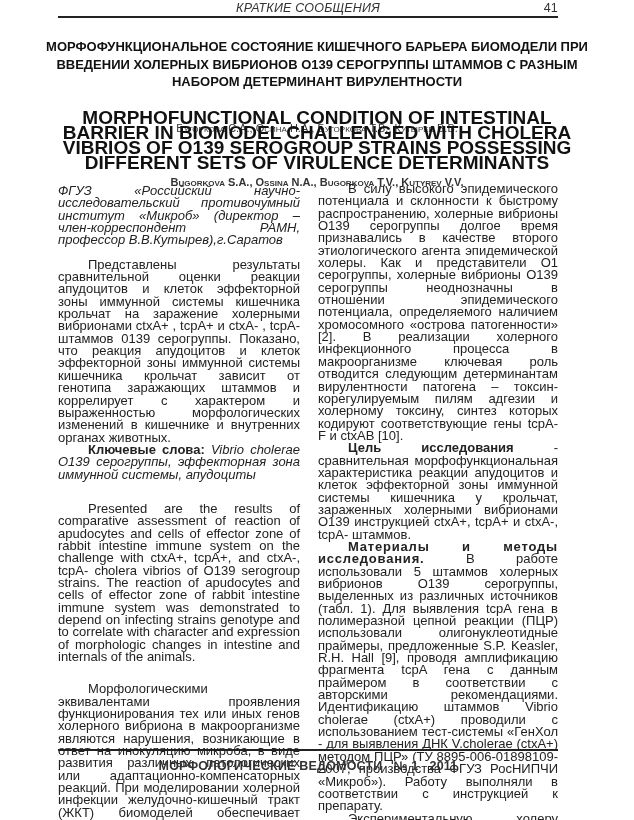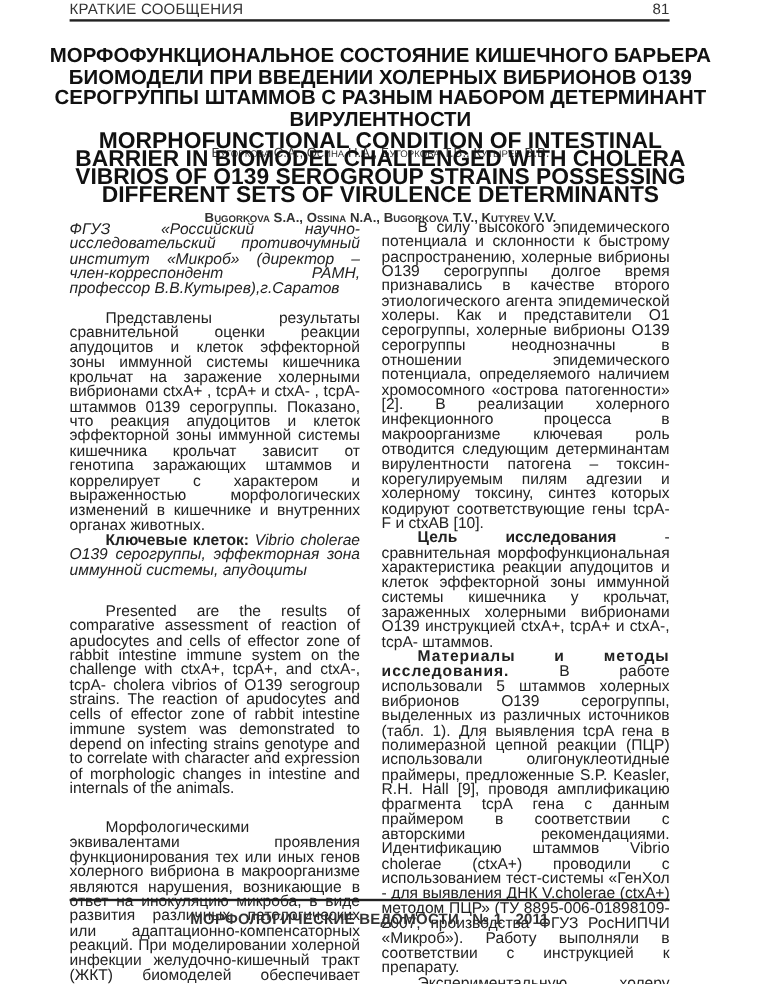--- a/index.html
+++ b/index.html
@@ -1,56 +1,56 @@
 <!DOCTYPE html>
 <html><head>
 <meta charset="utf-8">
 <style>
   html, body { margin: 0; padding: 0; background: #ffffff; }
   body { width: 634px; height: 820px; position: relative; overflow: hidden; font-family: "Liberation Sans", sans-serif; color: #1e1e1e; }
   .running-head { position: absolute; left: 58px; top: 0; width: 500px; height: 16px; font-size: 12.5px; letter-spacing: 0.2px; color: #333; }
-  .running-head .section { position: absolute; left: 0; right: 0; top: 1px; text-align: left; }
+  .running-head .section { position: absolute; left: 0; right: 0; top: 1px; text-align: center; font-style: italic; }
   .running-head .page-num { position: absolute; right: 0; top: 1px; }
   .rule { position: absolute; left: 58px; width: 500px; height: 2px; background: #222; }
   .rule.top { top: 16px; }
   .rule.bottom { top: 749px; }
-  .title-ru { position: absolute; left: 40px; width: 554px; top: 38px; text-align: center; font-weight: bold; font-size: 17px; line-height: 17.5px; color: #111; }
+  .title-ru { position: absolute; left: 40px; width: 554px; top: 38px; text-align: center; font-weight: bold; font-size: 13px; line-height: 17.5px; color: #111; }
   .authors { position: absolute; left: 40px; width: 554px; text-align: center; font-size: 11px; color: #333; font-variant: small-caps; }
   .authors.ru { top: 87px; margin-top: 35px; }
   .authors.en { top: 176px; font-weight: bold; }
   .title-en { position: absolute; left: 40px; width: 554px; top: 110px; text-align: center; font-weight: bold; font-size: 19px; line-height: 15px; color: #111; }
   .column { position: absolute; top: 185px; font-size: 13px; line-height: 12.35px; color: #222; text-align: justify; }
   .column.left { left: 58px; width: 242px; }
   .column.right { left: 318px; width: 240px; top: 183px; }
   .column p { margin: 0; }
   .indent { text-indent: 30px; }
   .affiliation { font-style: italic; margin-bottom: 12px !important; }
   .gap { margin-top: 12px !important; }
   .kw-label { font-weight: bold; }
   .kw-text { font-style: italic; }
   .footer { position: absolute; left: 58px; width: 500px; top: 759px; text-align: center; font-size: 12.5px; color: #333; letter-spacing: 0.2px; }
 </style>
 </head>
 <body>
 
 <div class="running-head">
   <span class="section">КРАТКИЕ СООБЩЕНИЯ</span>
-  <span class="page-num">81</span>
+  <span class="page-num">41</span>
 </div>
 <div class="rule top"></div>
 
 <div class="title-ru">МОРФОФУНКЦИОНАЛЬНОЕ СОСТОЯНИЕ КИШЕЧНОГО БАРЬЕРА БИОМОДЕЛИ ПРИ ВВЕДЕНИИ ХОЛЕРНЫХ ВИБРИОНОВ О139 СЕРОГРУППЫ ШТАММОВ С РАЗНЫМ НАБОРОМ ДЕТЕРМИНАНТ ВИРУЛЕНТНОСТИ</div>
 <div class="authors ru">Бугоркова С.А., Осина Н.А., Бугоркова Т.В., Кутырев В.В.</div>
 <div class="title-en">MORPHOFUNCTIONAL CONDITION OF INTESTINAL BARRIER IN BIOMODEL CHALLENGED WITH CHOLERA VIBRIOS OF O139 SEROGROUP STRAINS POSSESSING DIFFERENT SETS OF VIRULENCE DETERMINANTS</div>
 <div class="authors en">Bugorkova S.A., Ossina N.A., Bugorkova T.V., Kutyrev V.V.</div>
 
 <div class="column left">
   <p class="affiliation">ФГУЗ «Российский научно-исследовательский противочумный институт «Микроб» (директор – член-корреспондент РАМН, профессор В.В.Кутырев),г.Саратов</p>
   <p class="indent gap">Представлены результаты сравнительной оценки реакции апудоцитов и клеток эффекторной зоны иммунной системы кишечника крольчат на заражение холерными вибрионами ctxA+ , tcpA+ и ctxA- , tcpA- штаммов 0139 серогруппы. Показано, что реакция апудоцитов и клеток эффекторной зоны иммунной системы кишечника крольчат зависит от генотипа заражающих штаммов и коррелирует с характером и выраженностью морфологических изменений в кишечнике и внутренних органах животных.</p>
-  <p class="indent"><span class="kw-label">Ключевые клеток:</span> <span class="kw-text">Vibrio cholerae O139 серогруппы, эффекторная зона иммунной системы, апудоциты</span></p>
+  <p class="indent"><span class="kw-label">Ключевые слова:</span> <span class="kw-text">Vibrio cholerae O139 серогруппы, эффекторная зона иммунной системы, апудоциты</span></p>
   <p class="indent gap" style="margin-top:22px !important;">Presented are the results of comparative assessment of reaction of apudocytes and cells of effector zone of rabbit intestine immune system on the challenge with ctxA+, tcpA+, and ctxA-, tcpA- cholera vibrios of O139 serogroup strains. The reaction of apudocytes and cells of effector zone of rabbit intestine immune system was demonstrated to depend on infecting strains genotype and to correlate with character and expression of morphologic changes in intestine and internals of the animals.</p>
   <p class="indent" style="margin-top:20px;">Морфологическими эквивалентами проявления функционирования тех или иных генов холерного вибриона в макроорганизме являются нарушения, возникающие в ответ на инокуляцию микроба, в виде развития различных патологических или адаптационно-компенсаторных реакций. При моделировании холерной инфекции желудочно-кишечный тракт (ЖКТ) биомоделей обеспечивает первую линию защиты макроорганизма, выступая местом тесного взаимодействия</p>
 </div>
 
 <div class="column right">
   <p class="indent">В силу высокого эпидемического потенциала и склонности к быстрому распространению, холерные вибрионы О139 серогруппы долгое время признавались в качестве второго этиологического агента эпидемической холеры. Как и представители О1 серогруппы, холерные вибрионы О139 серогруппы неоднозначны в отношении эпидемического потенциала, определяемого наличием хромосомного «острова патогенности» [2]. В реализации холерного инфекционного процесса в макроорганизме ключевая роль отводится следующим детерминантам вирулентности патогена – токсин-корегулируемым пилям адгезии и холерному токсину, синтез которых кодируют соответствующие гены tcpA-F и ctxAB [10].</p>
   <p class="indent"><span class="kw-label">Цель исследования</span><span> - сравнительная морфофункциональная характеристика реакции апудоцитов и клеток эффекторной зоны иммунной системы кишечника у крольчат, зараженных холерными вибрионами О139 инструкцией ctxA+, tcpA+ и ctxA-, tcpA- штаммов.</span></p>
   <p class="indent"><span class="kw-label" style="letter-spacing:0.8px;">Материалы и методы исследования.</span><span> В работе использовали 5 штаммов холерных вибрионов О139 серогруппы, выделенных из различных источников (табл. 1). Для выявления tcpA гена в полимеразной цепной реакции (ПЦР) использовали олигонуклеотидные праймеры, предложенные S.P. Keasler, R.H. Hall [9], проводя амплификацию фрагмента tcpA гена с данным праймером в соответствии с авторскими рекомендациями. Идентификацию штаммов Vibrio cholerae (ctxA+) проводили с использованием тест-системы «ГенХол - для выявления ДНК V.cholerae (ctxA+) методом ПЦР» (ТУ 8895-006-01898109-2007, производства ФГУЗ РосНИПЧИ «Микроб»). Работу выполняли в соответствии с инструкцией к препарату.</span></p>
   <p class="indent">Экспериментальную холеру воспроизводили на крольчатах (16 особей) 7-8 дневного воз-</p>
 </div>

